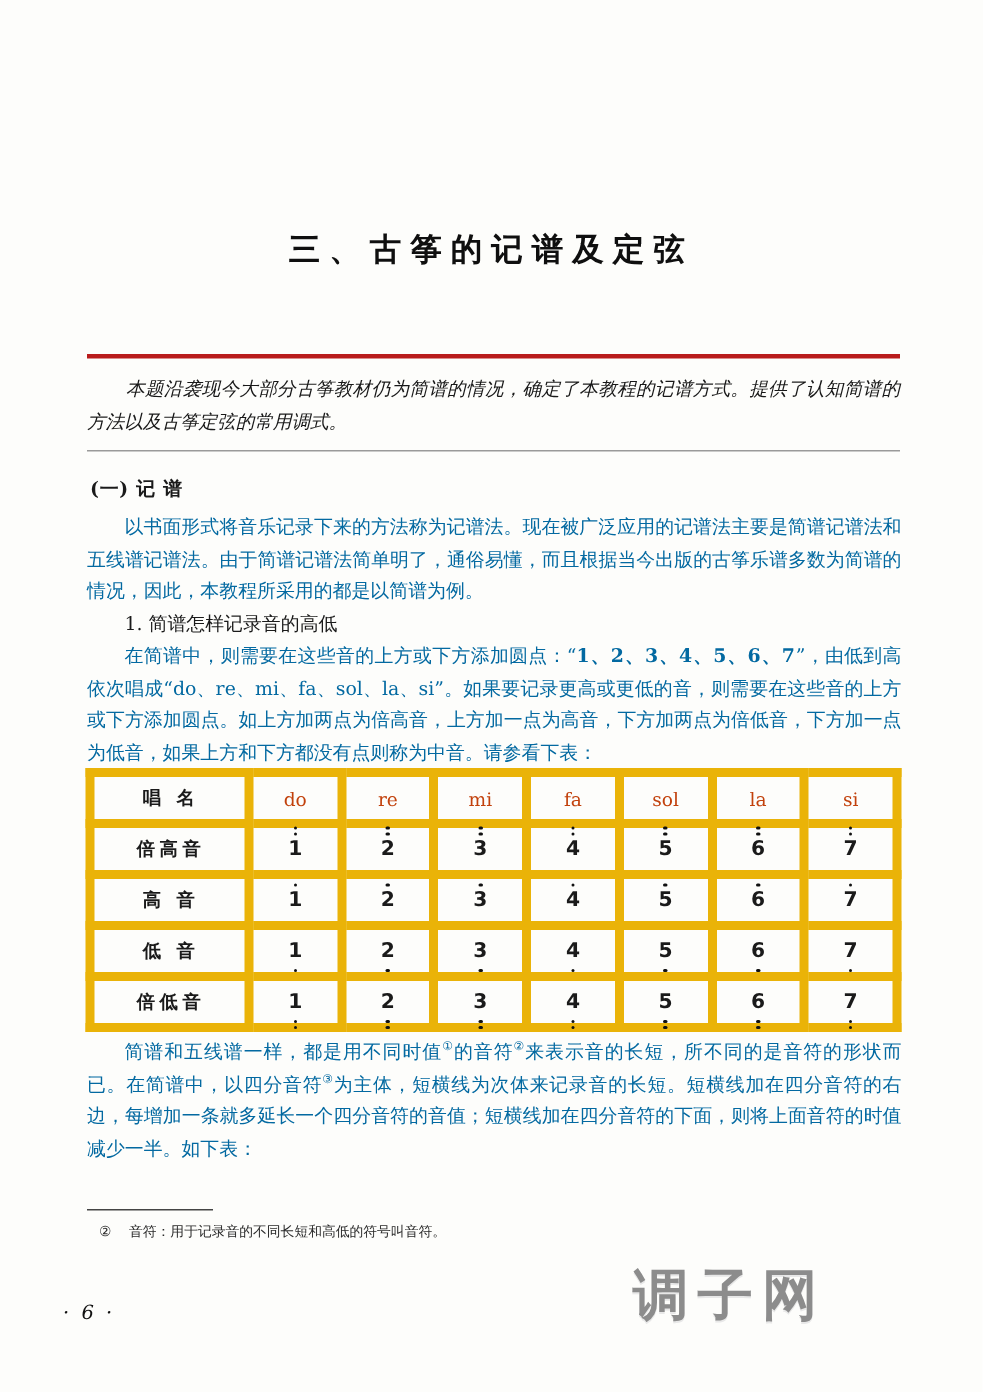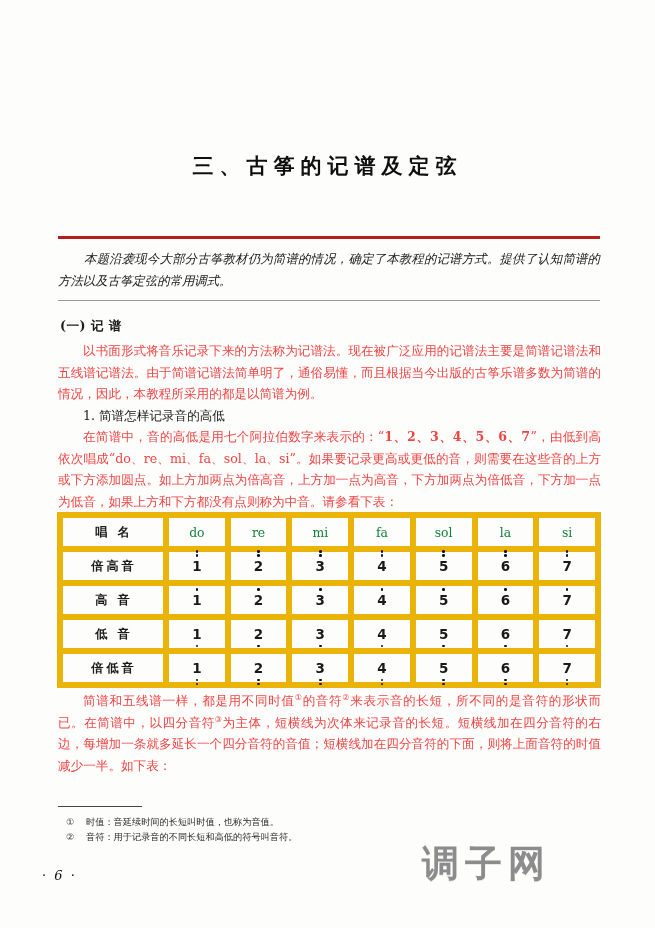--- a/index.html
+++ b/index.html
@@ -71,21 +71,21 @@
     margin: 0 0 5px 2px;
     letter-spacing: 0.5px;
   }
   .para {
     margin: 0 0 0 0;
     font-family: "DejaVu Serif", "Liberation Serif", serif;
     font-size: 12.6px;
     line-height: 21.5px;
     text-align: justify;
     text-indent: 25px;
-    color: #ef4444;
+    color: #0369a1;
   }
   .sub-head {
     font-family: "DejaVu Serif", "Liberation Serif", serif;
     font-size: 12.6px;
     line-height: 21.5px;
     margin: 0;
     text-indent: 25px;
   }
   .num-run {
     font-weight: 700;
@@ -119,21 +119,21 @@
   }
   table.note-table td.rowhead {
     width: 96px;
     font-weight: 700;
     letter-spacing: 3px;
     font-size: 12.2px;
     padding-left: 3px;
   }
   td.solfa {
     font-size: 11px;
-    color: #15803d;
+    color: #c2410c;
     font-family: "DejaVu Serif", "Liberation Serif", serif;
   }
   .digit {
     display: inline-block;
     position: relative;
     font-weight: 700;
     font-size: 13.5px;
     font-family: "DejaVu Sans", "Liberation Sans", sans-serif;
     line-height: 1;
   }
@@ -236,21 +236,21 @@
   <div class="doc-title">三、古筝的记谱及定弦</div>
 
   <div class="abstract">
     <p>本题沿袭现今大部分古筝教材仍为简谱的情况，确定了本教程的记谱方式。提供了认知简谱的方法以及古筝定弦的常用调式。</p>
   </div>
 
   <div class="content">
     <div class="sec-head">(一) 记  谱</div>
     <p class="para">以书面形式将音乐记录下来的方法称为记谱法。现在被广泛应用的记谱法主要是简谱记谱法和五线谱记谱法。由于简谱记谱法简单明了，通俗易懂，而且根据当今出版的古筝乐谱多数为简谱的情况，因此，本教程所采用的都是以简谱为例。</p>
     <p class="sub-head">1. 简谱怎样记录音的高低</p>
-    <p class="para"><span>在简谱中，音的高低是用七个阿拉伯数字来表示的：“</span><span class="num-run">1、2、3、4、5、6、7</span><span>”，由低到高依次唱成“do、re、mi、fa、sol、la、si”。如果要记录更高或更低的音，则需要在这些音的上方或下方添加圆点。如上方加两点为倍高音，上方加一点为高音，下方加两点为倍低音，下方加一点为低音，如果上方和下方都没有点则称为中音。请参看下表：</span></p>
+    <p class="para"><span>在简谱中，则需要在这些音的上方或下方添加圆点：“</span><span class="num-run">1、2、3、4、5、6、7</span><span>”，由低到高依次唱成“do、re、mi、fa、sol、la、si”。如果要记录更高或更低的音，则需要在这些音的上方或下方添加圆点。如上方加两点为倍高音，上方加一点为高音，下方加两点为倍低音，下方加一点为低音，如果上方和下方都没有点则称为中音。请参看下表：</span></p>
   </div>
 
   <div class="note-table-wrap">
     <table class="note-table">
       <tbody>
         <tr>
           <td class="rowhead">唱  名</td>
           <td class="solfa">do</td>
           <td class="solfa">re</td>
           <td class="solfa">mi</td>
@@ -373,21 +373,20 @@
     </table>
   </div>
 
   <div class="content2">
     <p class="para"><span>简谱和五线谱一样，都是用不同时值</span><sup class="fn">①</sup><span>的音符</span><sup class="fn">②</sup><span>来表示音的长短，所不同的是音符的形状而已。在简谱中，以四分音符</span><sup class="fn">③</sup><span>为主体，短横线为次体来记录音的长短。短横线加在四分音符的右边，每增加一条就多延长一个四分音符的音值；短横线加在四分音符的下面，则将上面音符的时值减少一半。如下表：</span></p>
   </div>
 
   <div class="footnotes">
     <div class="fn-rule"></div>
     <div class="fn-list">
-        <div class="fn-item"><span class="mark">①</span><span>时值：音延续时间的长短叫时值，也称为音值。</span></div>
         <div class="fn-item"><span class="mark">②</span><span>音符：用于记录音的不同长短和高低的符号叫音符。</span></div>
       </div>
   </div>
 
   <div class="page-num">· 6 ·</div>
 
   <div class="watermark">
     <div class="wm-cn">调子网</div>
   </div>
 

